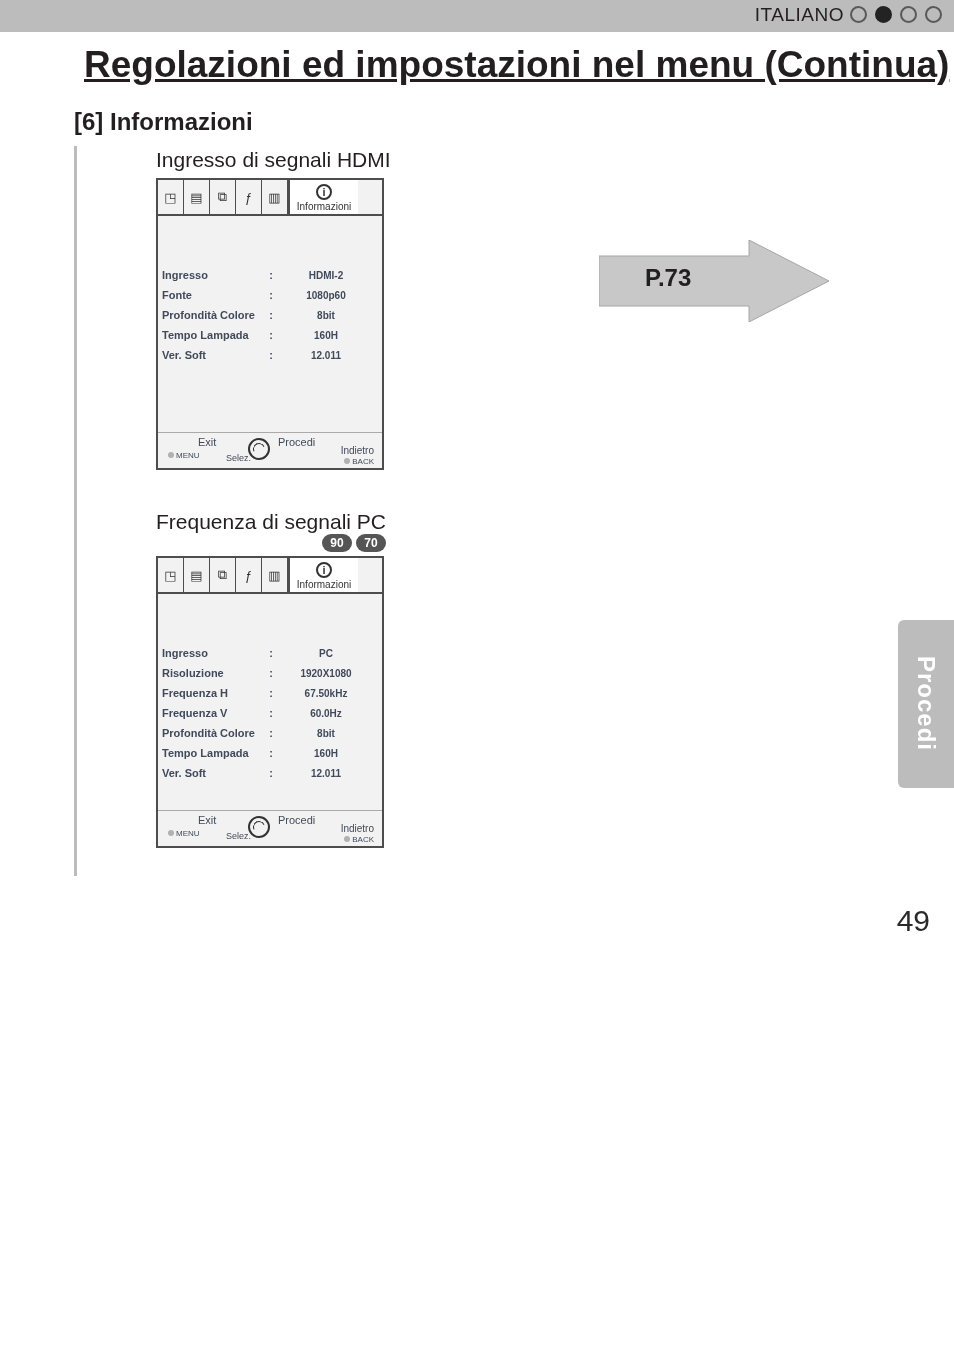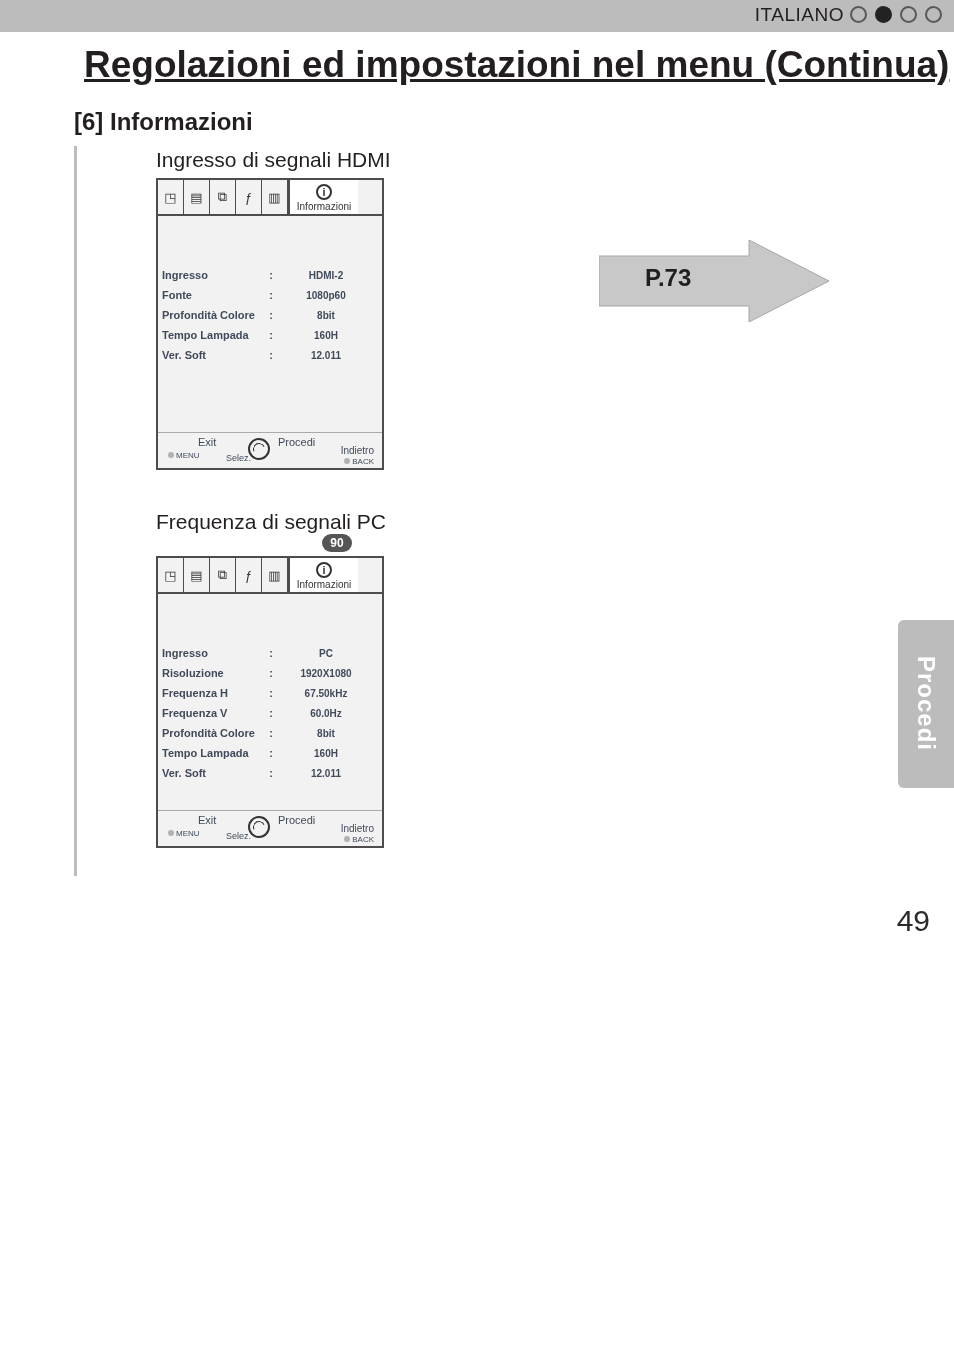--- a/index.html
+++ b/index.html
@@ -20,21 +20,21 @@
 
   
   .siderule { position: absolute; left: 74px; top: 146px; width: 3px; height: 730px; background: #bcbcbc; }
 
   
   .sub { position: absolute; font-size: 21px; color: #231f20; }
   .sub1 { top: 148px; left: 156px; }
   .sub2 { top: 510px; left: 156px; }
 
   
-  .badges { position: absolute; top: 534px; left: 322px; display: flex; gap: 4px; flex-direction: column; }
+  .badges { position: absolute; top: 534px; left: 322px; display: flex; gap: 4px; }
   .pill { display: inline-block; min-width: 30px; height: 18px; padding: 0 6px; border-radius: 9px; background: #555; color: #fff; font-size: 12px; font-weight: bold; line-height: 18px; text-align: center; }
 
   
   .osd { position: absolute; left: 156px; width: 228px; border: 2px solid #4d4d4d; background: #f2f2f2; font-family: Arial, sans-serif; }
   .osd1 { top: 178px; height: 292px; }
   .osd2 { top: 556px; height: 292px; }
 
   
   .tabs { position: relative; height: 36px; border-bottom: 2px solid #4d4d4d; display: flex; }
   .tabicon { flex: 0 0 26px; border-right: 1px solid #4d4d4d; display: flex; align-items: center; justify-content: center; font-size: 13px; color: #333; }

